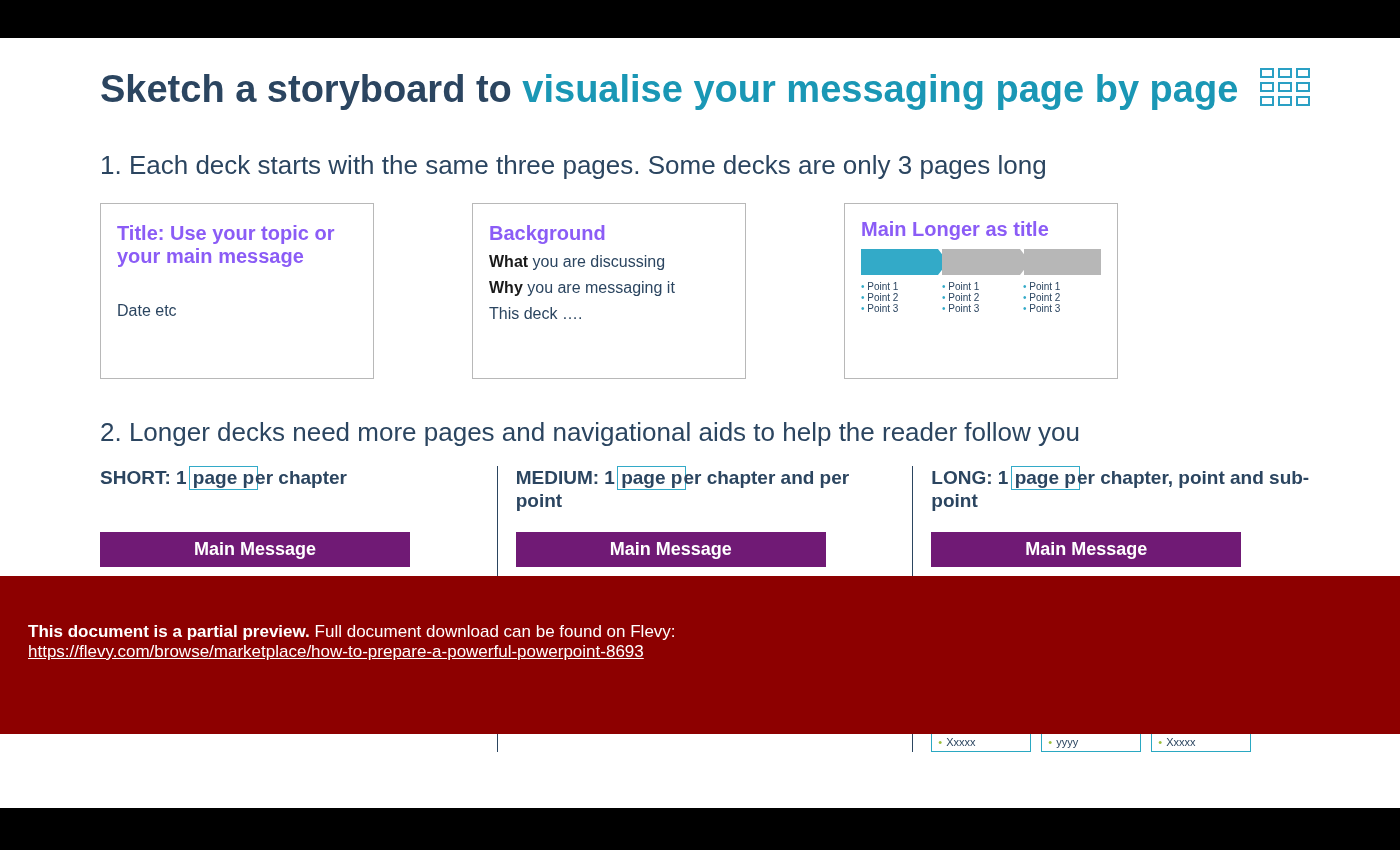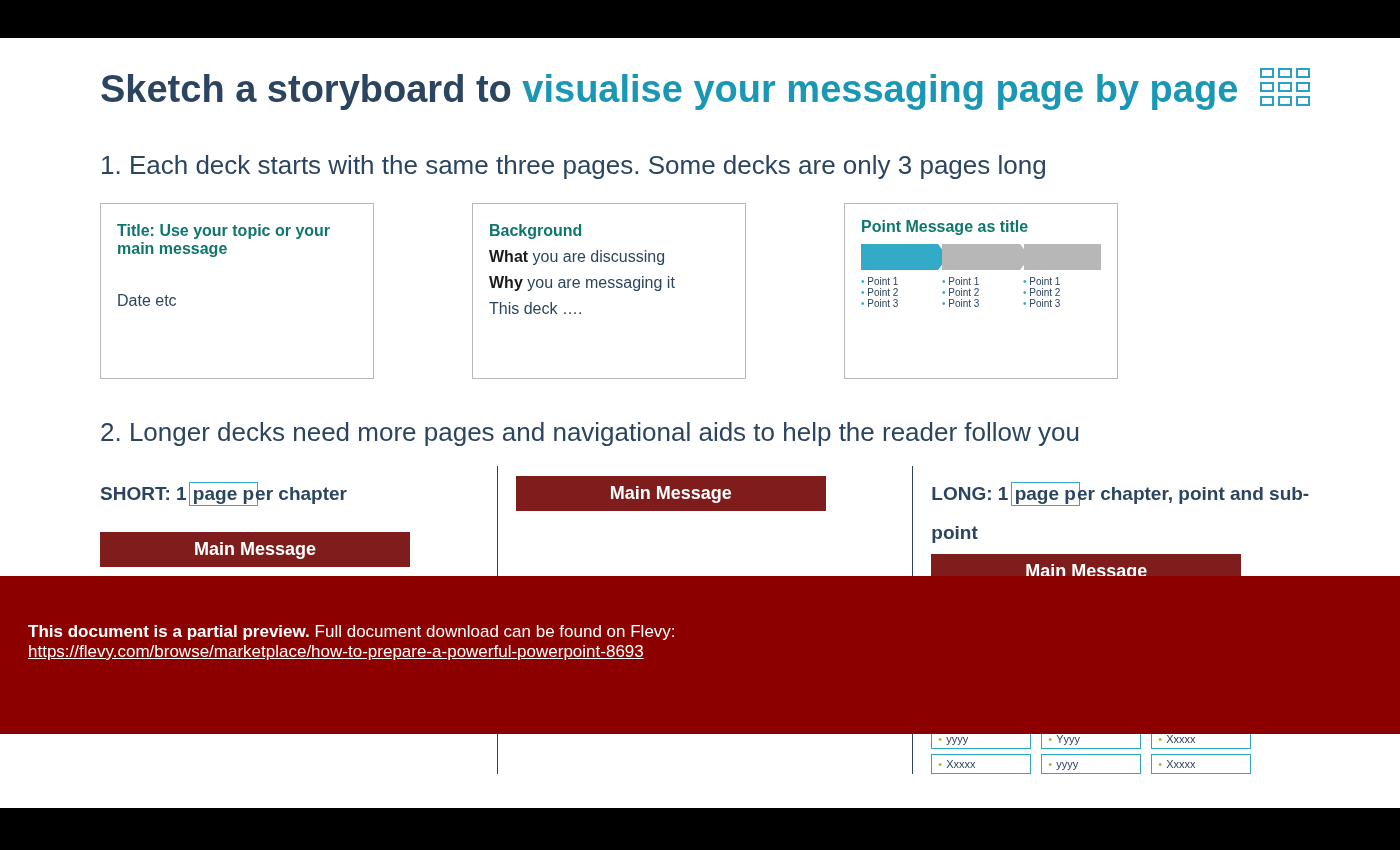--- a/index.html
+++ b/index.html
@@ -7,39 +7,39 @@
   .page { position: relative; width: 1400px; height: 850px; background: #000; }
   .slide { position: absolute; top: 38px; left: 0; width: 1400px; height: 770px; background: #fff; padding: 30px 90px 0 100px; }
   .title-row { display: flex; align-items: flex-start; }
   .title { font-size: 38px; font-weight: 700; color: #2b4560; line-height: 1.15; font-family: "Segoe UI Semibold","Segoe UI",Arial,sans-serif; font-stretch: condensed; }
   .title .accent { color: #1a97b5; }
   .grid-icon { margin-left: auto; display: grid; grid-template-columns: repeat(3,14px); grid-template-rows: repeat(3,10px); gap: 4px; }
   .grid-icon span { border: 2px solid #2aa0c4; }
   .section-h { font-size: 26px; color: #2b4560; margin-top: 38px; font-weight: 400; font-stretch: condensed; }
   .cards-row { display: flex; gap: 98px; margin-top: 22px; }
   .card { width: 274px; height: 176px; border: 1px solid #b8b8b8; padding: 18px 16px; font-size: 16px; color: #2b4560; }
-  .card .ch { font-size: 16px; font-weight: 700; color: #0f766e; margin-bottom: 8px; }
+  .card .ch { font-size: 20px; font-weight: 700; color: #8b5cf6; margin-bottom: 8px; }
   .card .line { margin: 8px 0; font-size: 16px; }
   .card .line b { color: #1a1a1a; }
   .card3 { padding: 14px 16px; }
   .chev-row { display:flex; gap:4px; margin:8px 0 6px; }
   .chev { position:relative; height:26px; background:#b7b7b7; flex:1; }
   .chev.first { background:#33aac8; }
   .chev::after { content:""; position:absolute; right:-10px; top:0; border-top:13px solid transparent; border-bottom:13px solid transparent; border-left:10px solid #b7b7b7; }
   .chev.first::after { border-left-color:#33aac8; }
   .chev.last::after { display:none; }
   .pts-row { display:flex; gap:3px; }
   .pts-col { flex:1; font-size:10px; color:#2b4560; }
   .pts-col div::before { content:"• "; color:#33aac8; }
   .cols3 { display:flex; gap:0; margin-top:18px; }
   .col { flex:1; padding:0 18px; position:relative; }
   .col + .col { border-left:1px solid #2b4560; }
   .col-h { font-size:19px; font-weight:700; color:#2b4560; min-height:56px; }
-  .annot { display:inline-block; border:1.5px solid #33aac8; padding:0 3px; margin:16px -3px; }
-  .mm-bar { background:#7f1d1d; color:#fff; text-align:center; font-weight:700; font-size:18px; padding:7px 0; margin-top:10px; width: 310px;}
+  .annot { display:inline-block; border:1.5px solid #33aac8; padding:0 3px; margin:0 -3px; }
+  .mm-bar { background:#701a75; color:#fff; text-align:center; font-weight:700; font-size:18px; padding:7px 0; margin-top:10px; width: 310px;}
   .sub-row { display:flex; gap:10px; margin-top:6px; }
   .sub-box { flex:1; border:1.5px solid #2aa8c2; font-size:12px; padding:4px 8px; color:#2b4560; }
   .sub-box.small { font-size:11px; padding:3px 6px; }
   .sub-box .dot { color:#9bbf3b; margin-right:4px; }
   .overlay { position:absolute; left:0; top:576px; width:1400px; height:158px; background:#8d0000; color:#fff; padding:46px 8px 0 28px; font-size:17px; }
   .overlay a { color:#fff; }
   .col .mini-col { display:flex; flex-direction:column; gap:5px; flex:1;}
 </style>
 </head>
 <body>
@@ -71,21 +71,21 @@
       <div class="ch">Title: Use your topic or your main message</div>
       <div class="line" style="margin-top:34px;">Date etc</div>
     </div>
     <div class="card">
       <div class="ch">Background</div>
       <div class="line"><b>What</b><span> you are discussing</span></div>
       <div class="line"><b>Why</b><span> you are messaging it</span></div>
       <div class="line">This deck ….</div>
     </div>
     <div class="card card3">
-      <div class="ch">Point Message as title</div>
+      <div class="ch">Main Longer as title</div>
       <div class="chev-row">
         <div class="chev first"></div>
         <div class="chev"></div>
         <div class="chev last"></div>
       </div>
       <div class="pts-row">
         <div class="pts-col">
               <div>Point 1</div>
               <div>Point 2</div>
               <div>Point 3</div>
@@ -110,20 +110,21 @@
     <div class="col" style="padding-left:0;">
       <div class="col-h"><span>SHORT: 1 </span><span class="annot">page p</span><span>er chapter</span></div>
       <div class="mm-bar">Main Message</div>
       <div class="sub-row" style="width:310px;margin-top:140px;">
         <div class="sub-box">&nbsp;</div>
         <div class="sub-box">&nbsp;</div>
         <div class="sub-box">&nbsp;</div>
       </div>
     </div>
     <div class="col">
+      <div class="col-h"><span>MEDIUM: 1 </span><span class="annot">page p</span><span>er chapter and per point</span></div>
       <div class="mm-bar">Main Message</div>
       <div class="sub-row" style="width:310px;margin-top:140px;">
         <div class="sub-box">&nbsp;</div>
         <div class="sub-box">&nbsp;</div>
         <div class="sub-box">&nbsp;</div>
       </div>
     </div>
     <div class="col" style="padding-right:0;">
       <div class="col-h"><span>LONG: 1 </span><span class="annot">page p</span><span>er chapter, point and sub-point</span></div>
       <div class="mm-bar">Main Message</div>

